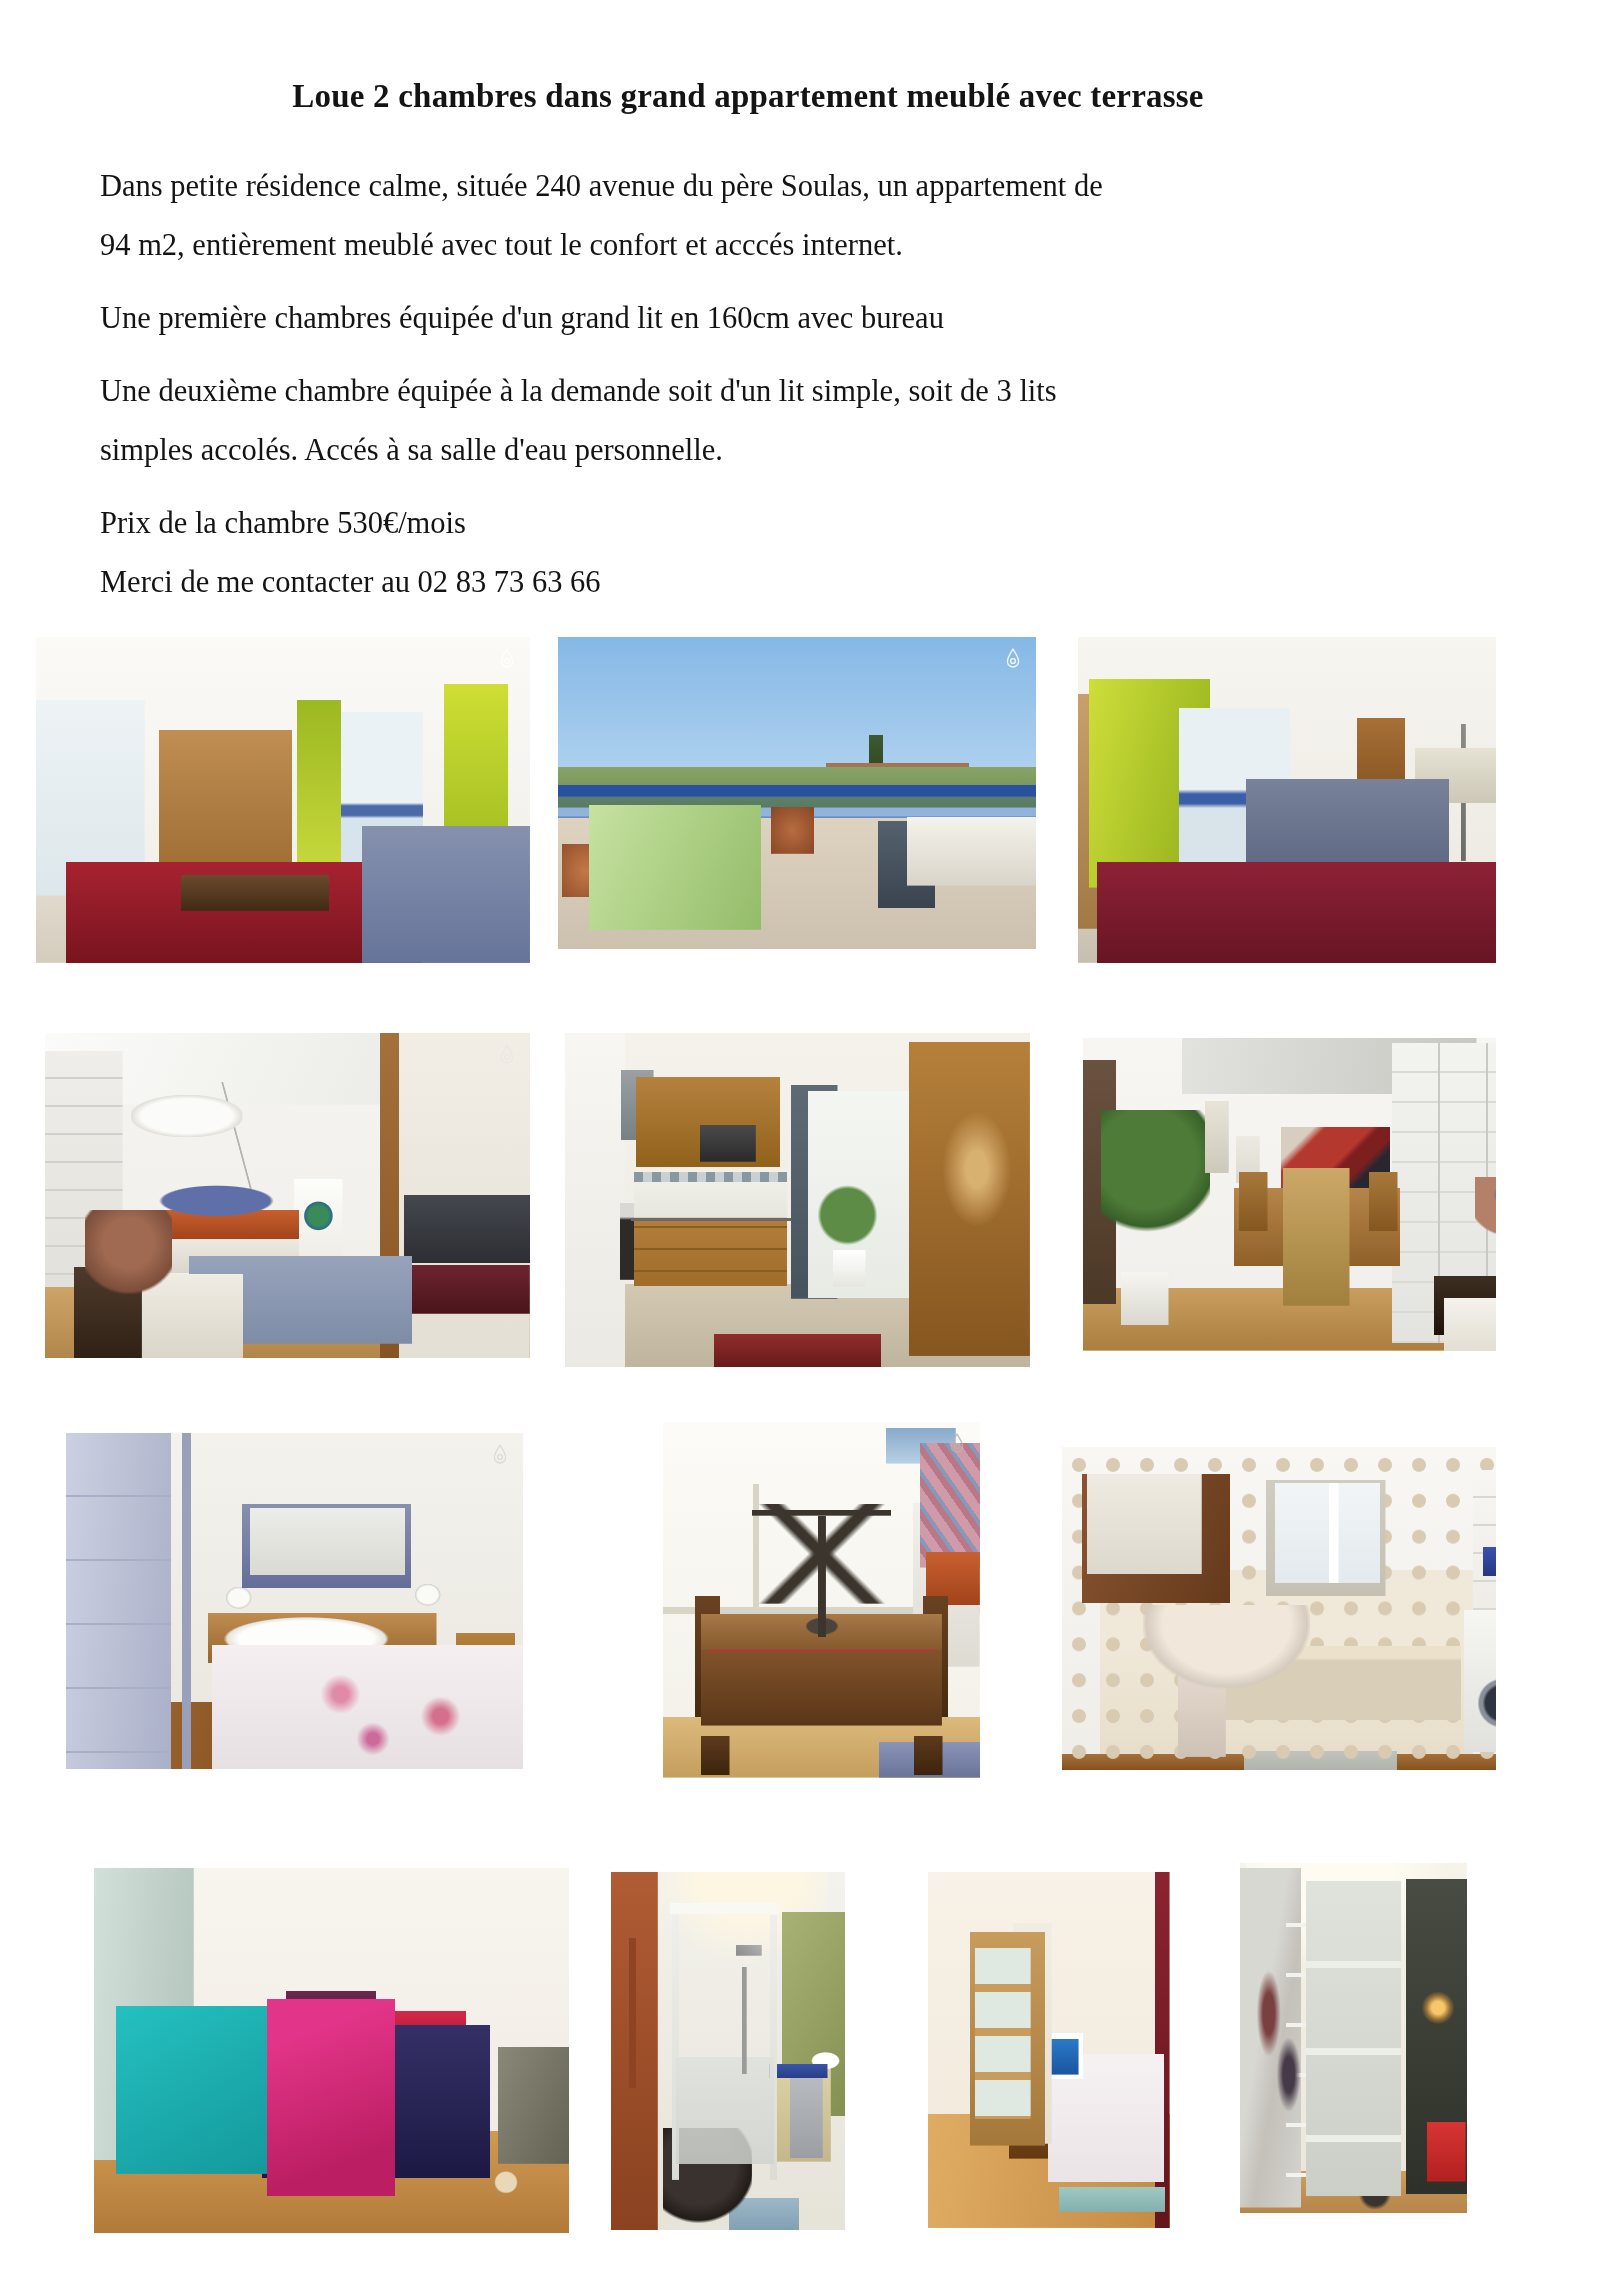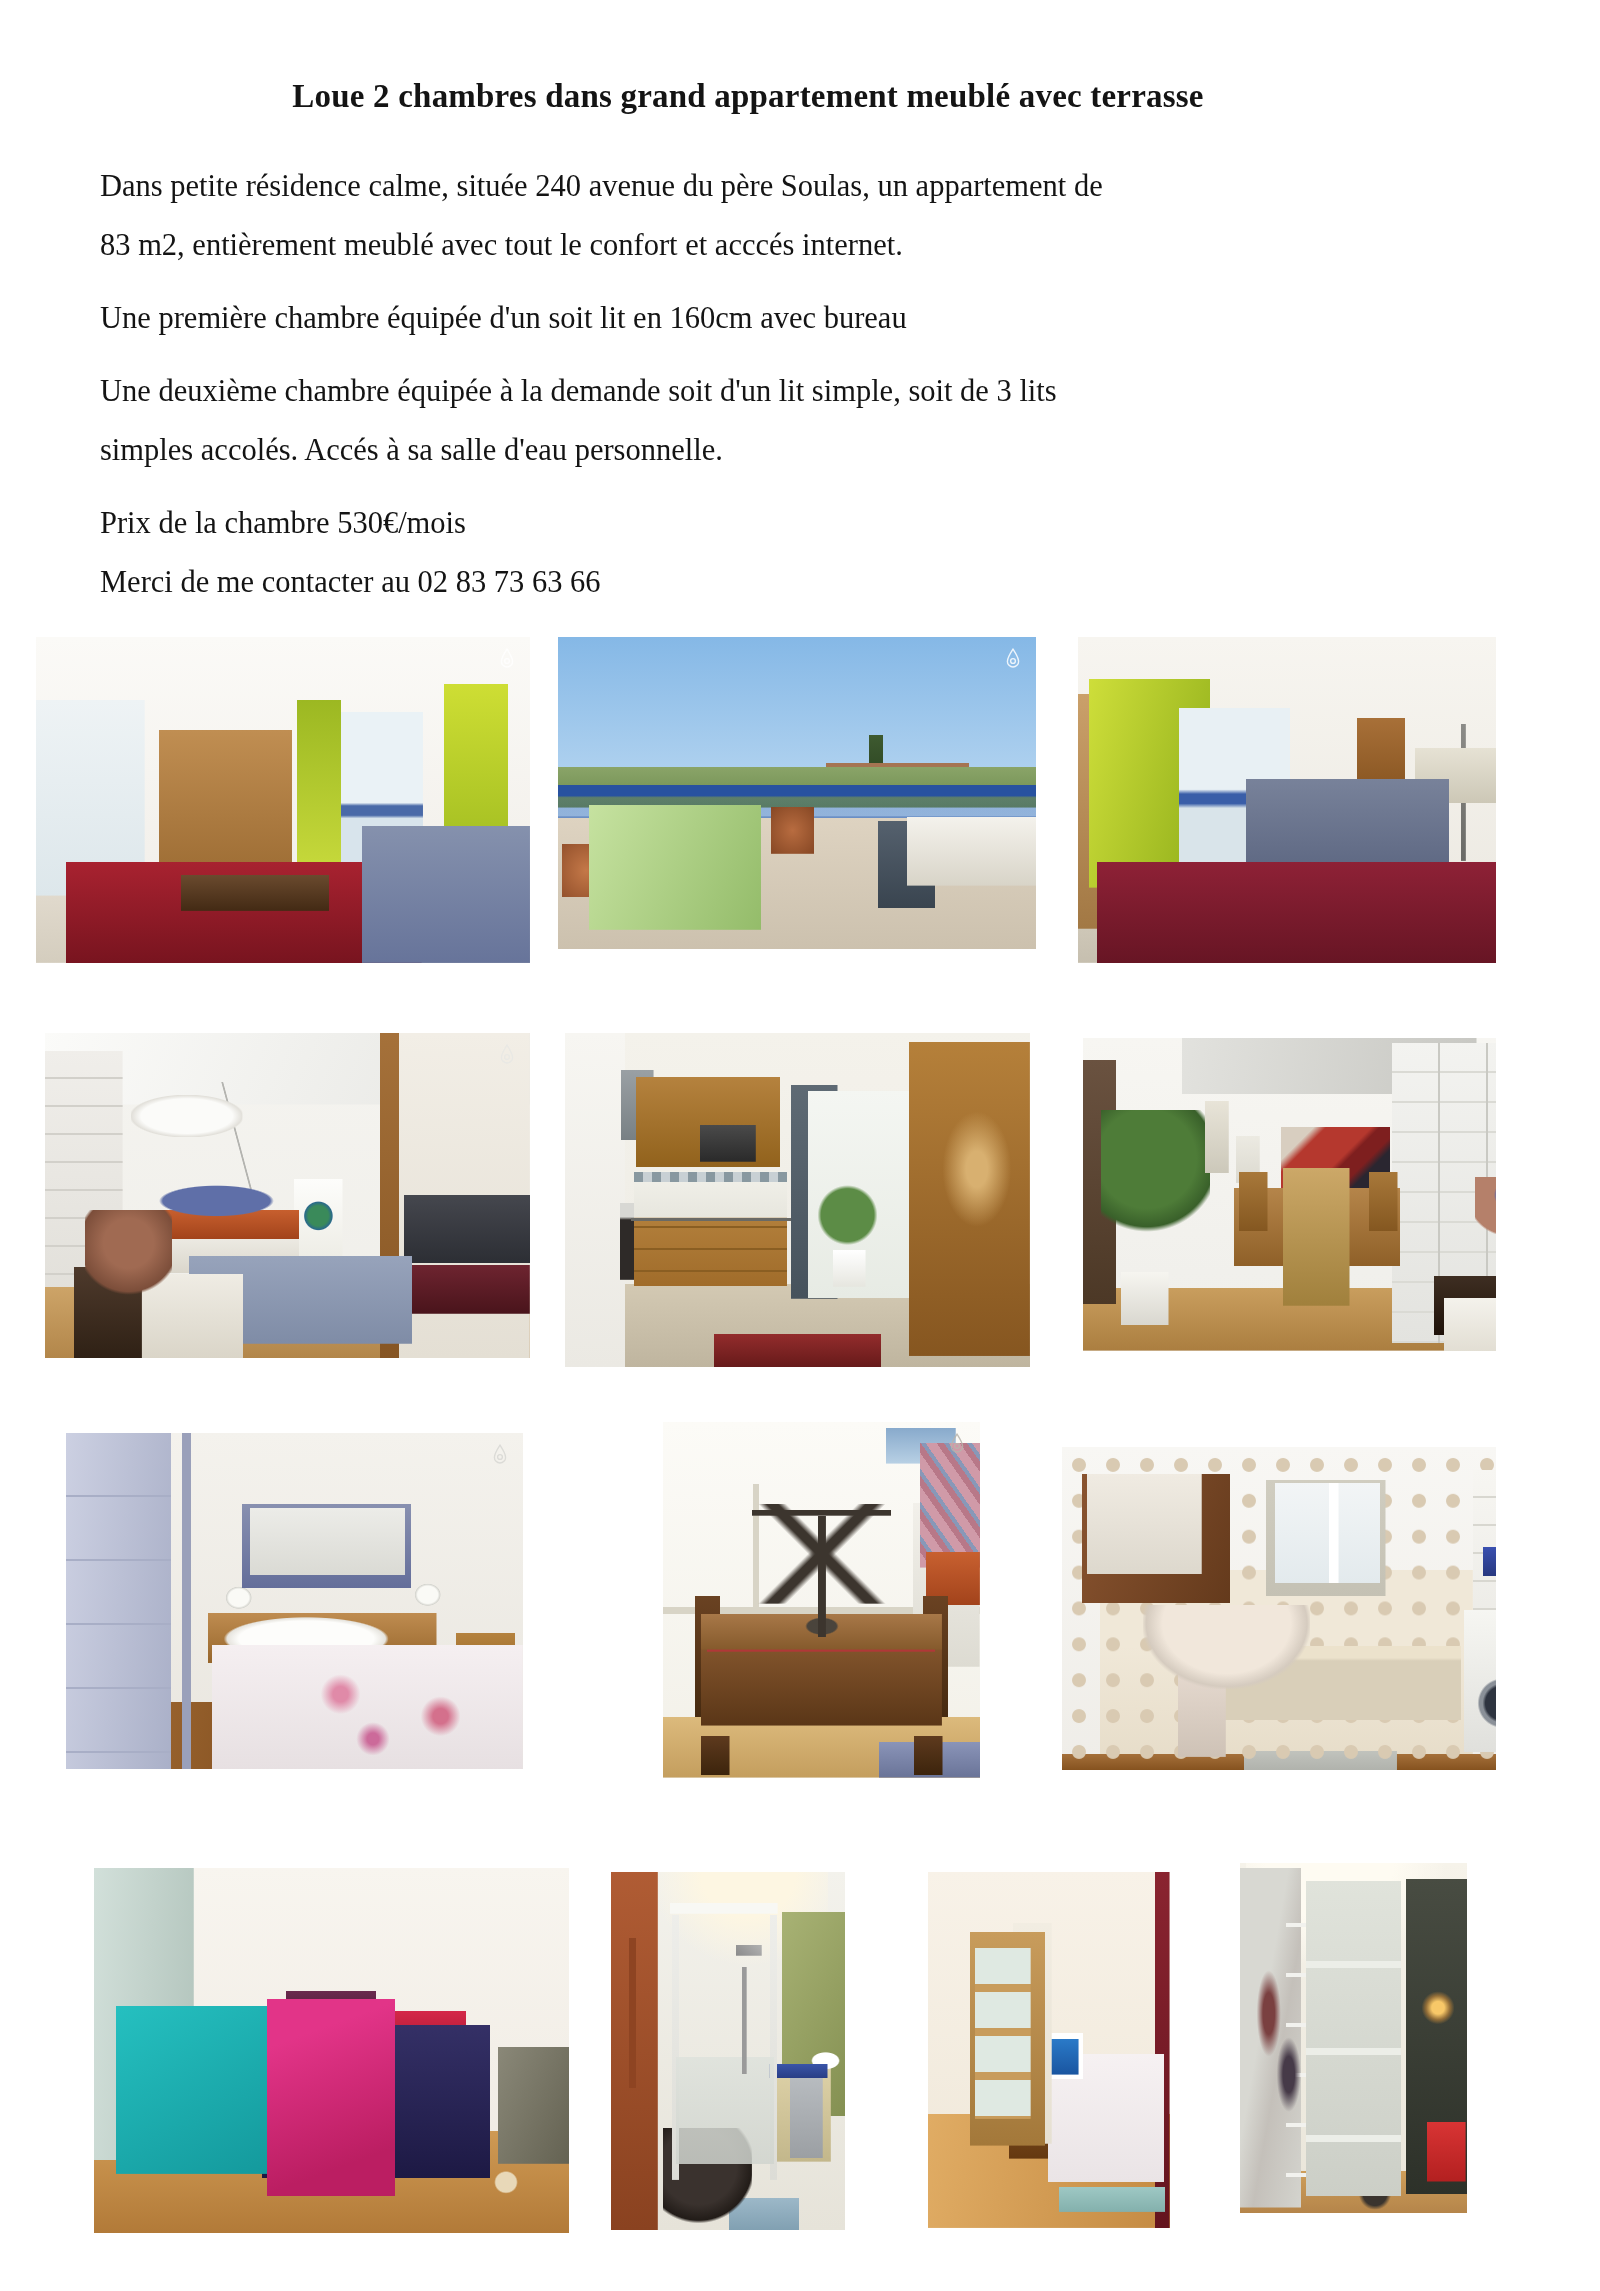--- a/index.html
+++ b/index.html
@@ -241,25 +241,25 @@
 </style>
 </head>
 <body>
 
 <div class="page">
 
   <h1 class="title">Loue 2 chambres dans grand appartement meublé avec terrasse</h1>
 
   <p class="para">
     <span class="ln">Dans petite résidence calme, située 240 avenue du père Soulas, un appartement de</span>
-    <span class="ln">83 m2, entièrement meublé avec tout le confort et acccés internet.</span>
+    <span class="ln">94 m2, entièrement meublé avec tout le confort et acccés internet.</span>
   </p>
 
   <p class="para">
-    <span class="ln">Une première chambre équipée d'un soit lit en 160cm avec bureau</span>
+    <span class="ln">Une première chambres équipée d'un grand lit en 160cm avec bureau</span>
   </p>
 
   <p class="para">
     <span class="ln">Une deuxième chambre équipée à la demande soit d'un lit simple, soit de 3 lits</span>
     <span class="ln">simples accolés. Accés à sa salle d'eau personnelle.</span>
   </p>
 
   <p class="para">
     <span class="ln">Prix de la chambre 530€/mois</span>
     <span class="ln">Merci de me contacter au 02 83 73 63 66</span>

